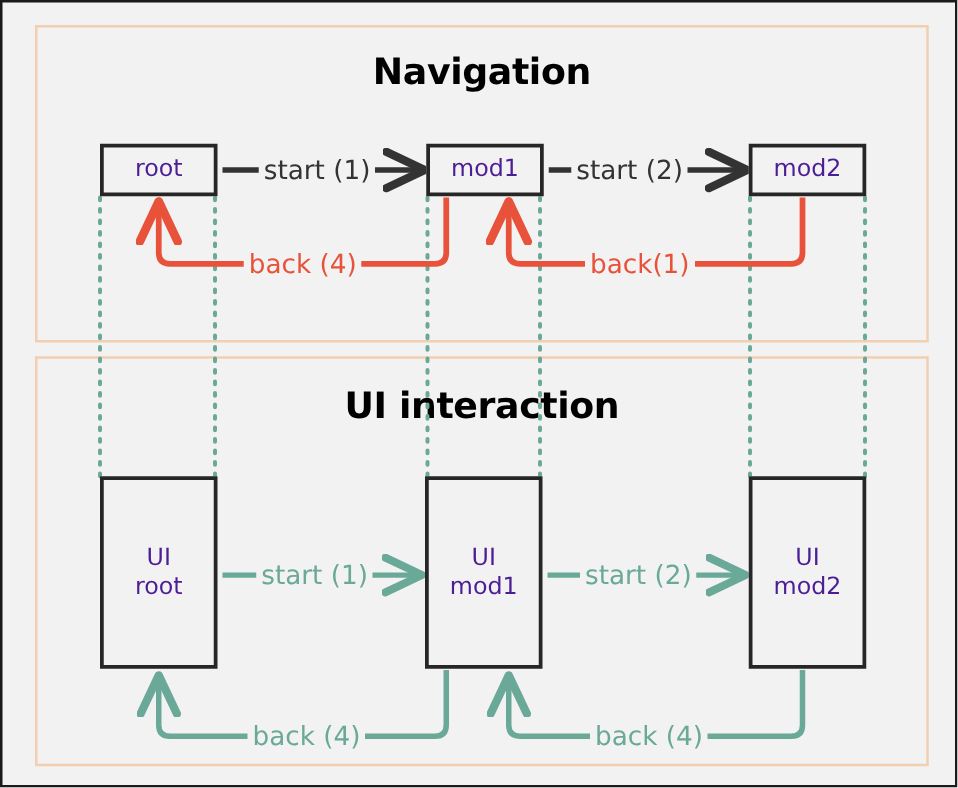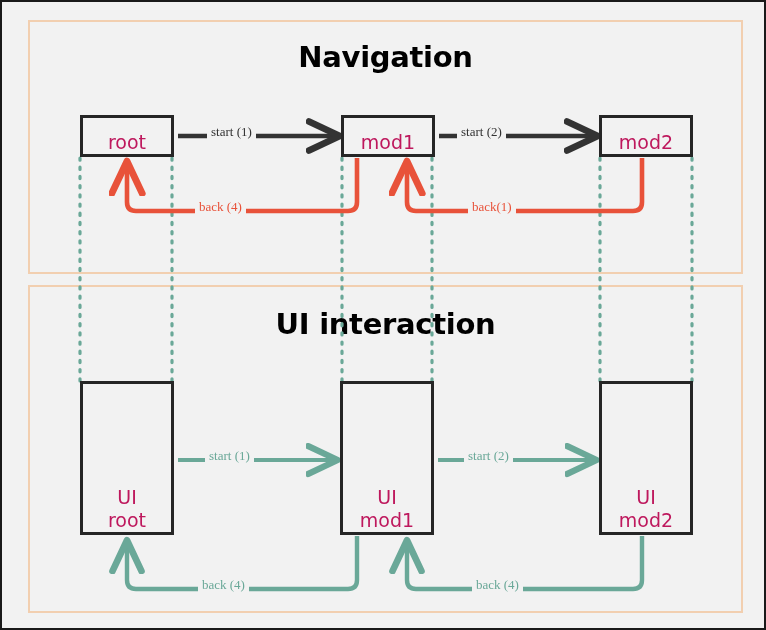--- a/index.html
+++ b/index.html
@@ -39,46 +39,45 @@
   #title-navigation { left: 26px; top: 38px; }
   #title-ui         { left: 26px; top: 305px; }
 
   .node-box {
     position: absolute;
     border: 3px solid #262626;
     background: #f2f2f2;
     box-sizing: border-box;
     display: flex;
     align-items: center;
-    justify-content: flex-end;
+    justify-content: center;
     flex-direction: column;
-    color: #be185d;
+    color: #4c1d95;
     font-size: 19px;
     line-height: 1.22;
     text-align: center;
   }
   .node-box .ln { display: block; }
 
   
   #box-nav-root { left: 78px;  top: 113px; width: 94px; height: 42px; }
   #box-nav-mod1 { left: 339px; top: 113px; width: 94px; height: 42px; }
   #box-nav-mod2 { left: 597px; top: 113px; width: 94px; height: 42px; }
 
   
   #box-ui-root { left: 78px;  top: 379px; width: 94px; height: 154px; }
   #box-ui-mod1 { left: 338px; top: 379px; width: 94px; height: 154px; }
   #box-ui-mod2 { left: 597px; top: 379px; width: 94px; height: 154px; }
 
   .edge-label {
     position: absolute;
-    font-size: 13px;
+    font-size: 21px;
     white-space: nowrap;
     background: #f2f2f2;
     padding: 0 4px;
-    font-family: Liberation Serif, serif;
   }
   .lbl-dark  { color: #333333; }
   .lbl-red   { color: #e8523a; }
   .lbl-green { color: #6aa898; }
 
   svg.overlay {
     position: absolute;
     left: 0; top: 0;
     width: 766px; height: 630px;
     pointer-events: none;

